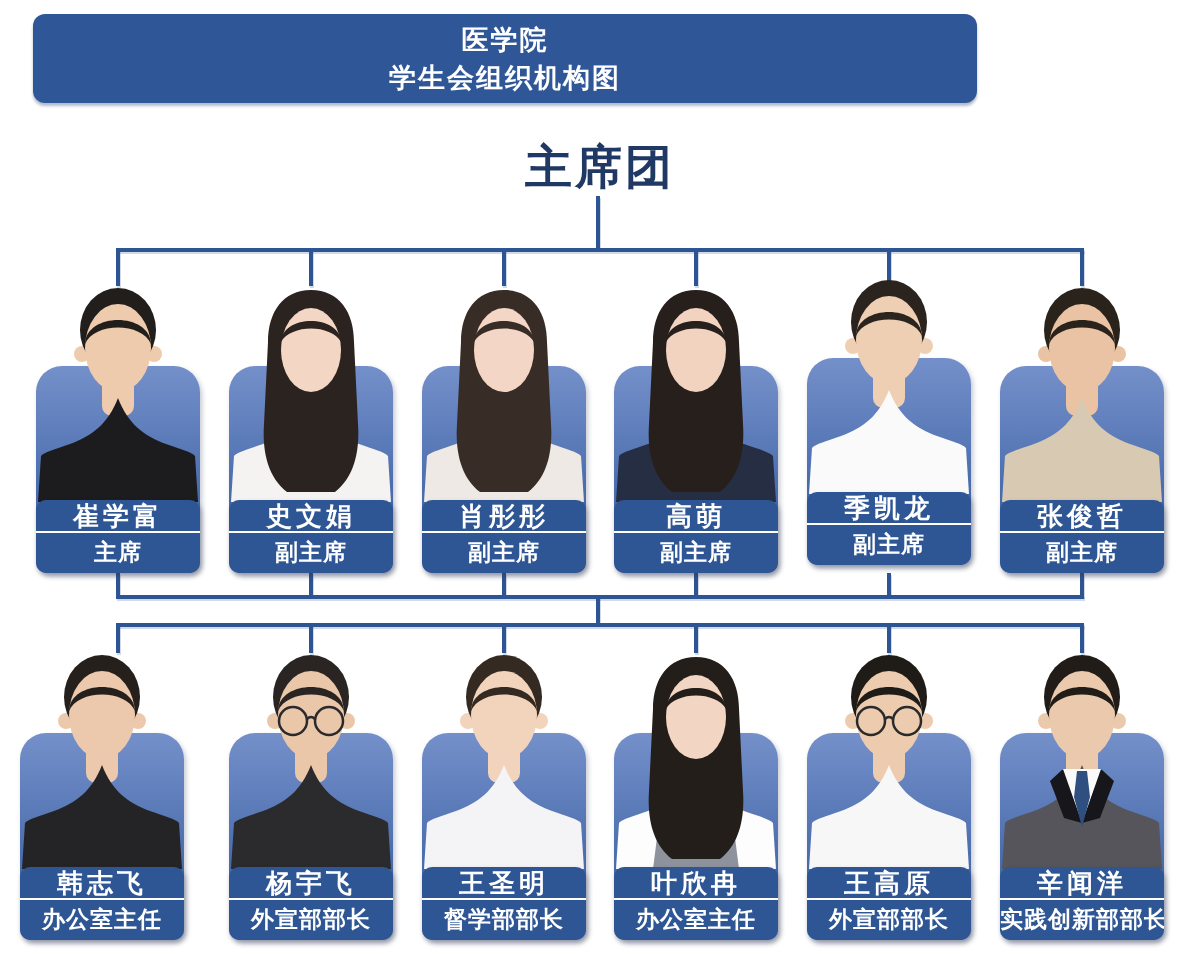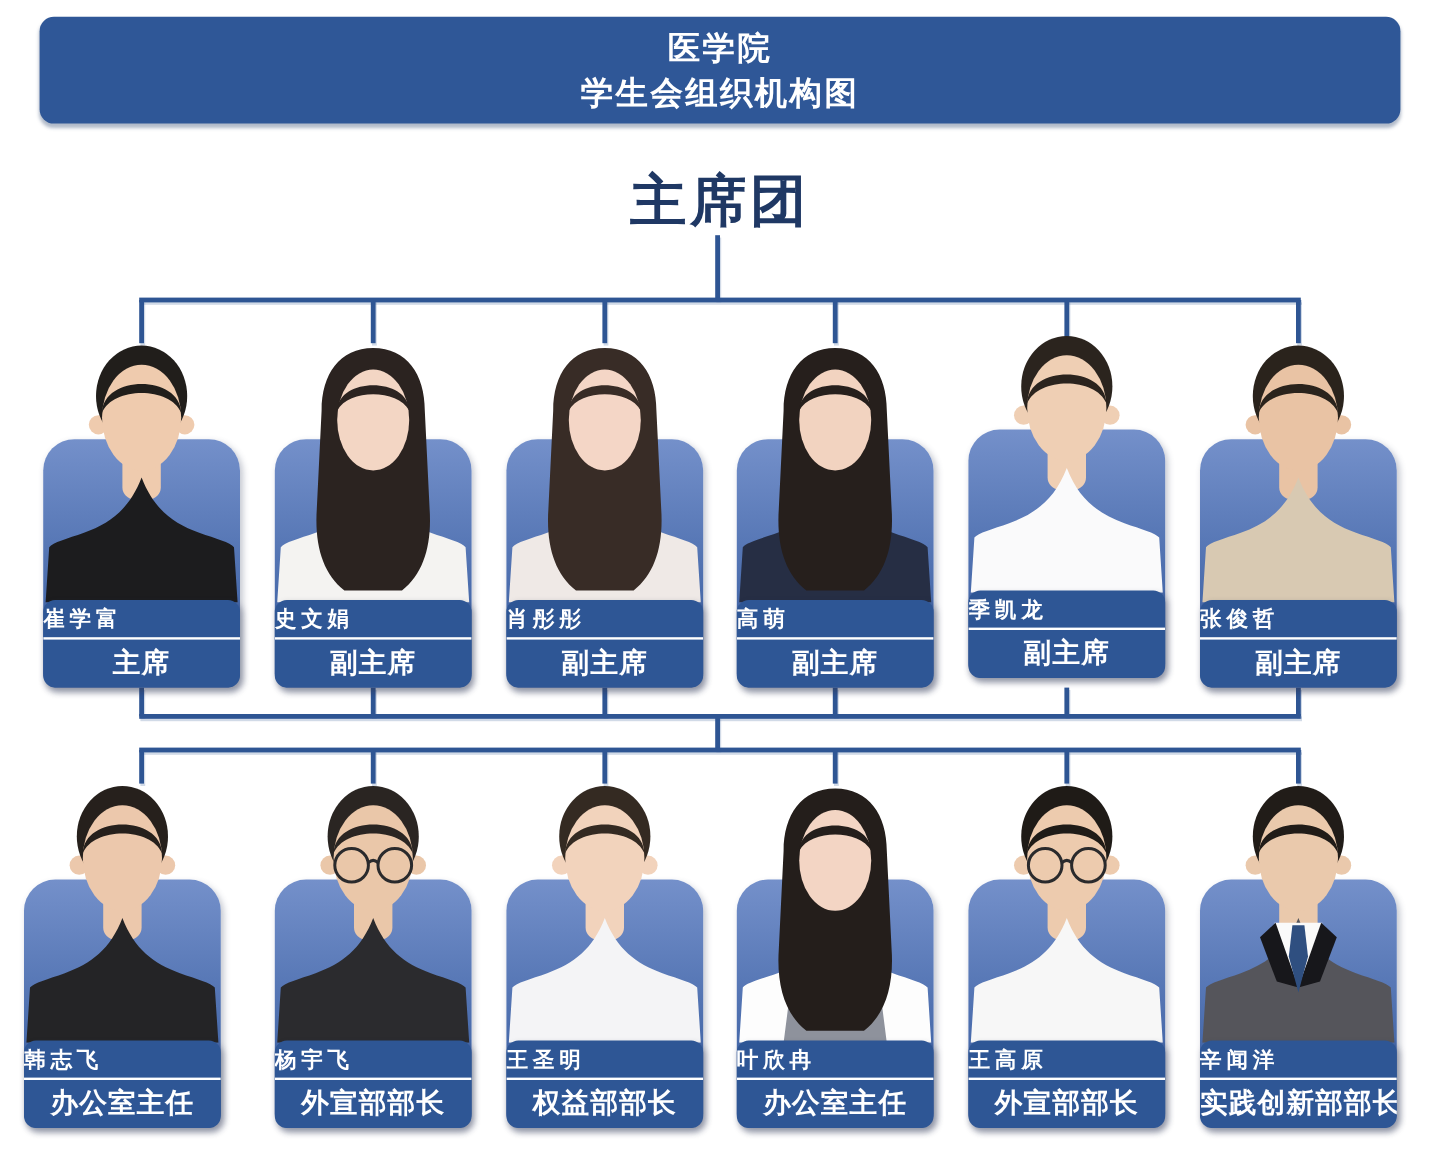--- a/index.html
+++ b/index.html
@@ -11,21 +11,21 @@
     --card-bottom:#30569A;
     --page-bg:#FFFFFF;
     --text-white:#FFFFFF;
   }
   html,body{margin:0;padding:0;background:var(--page-bg);}
   body{font-family:"Liberation Sans","DejaVu Sans",sans-serif;}
   #page{position:relative;width:1200px;height:979px;background:var(--page-bg);overflow:hidden;}
 
   
   .banner{
-    position:absolute;left:33px;top:14px;width:1134px;height:89px;
+    position:absolute;left:33px;top:14px;width:944px;height:89px;
     background:var(--banner-blue);border-radius:12px;
     display:flex;flex-direction:column;justify-content:center;align-items:center;
     box-shadow:0 3px 3px rgba(31,56,100,.35);
   }
   .banner-line{color:var(--text-white);font-size:27px;font-weight:700;line-height:38px;letter-spacing:2px;}
 
   
   .root-title{
     position:absolute;left:0;top:136px;width:100%;text-align:center;
     font-size:47px;font-weight:800;color:var(--title-navy);letter-spacing:3px;
@@ -44,22 +44,22 @@
   }
   .avatar{position:absolute;left:0;top:0;width:164px;height:218px;}
   .avatar svg{display:block;}
   .plate{
     position:absolute;left:0;bottom:0;width:164px;height:73px;
     background:var(--plate-blue);border-radius:10px;
     box-shadow:2px 3px 5px rgba(40,50,80,.35);
     display:flex;flex-direction:column;overflow:hidden;
   }
   .plate-name{
-    height:31px;line-height:33px;color:var(--text-white);
-    font-size:18px;font-weight:700;letter-spacing:4px;white-space:nowrap;
+    height:31px;line-height:33px;text-align:center;color:var(--text-white);
+    font-size:26px;font-weight:700;letter-spacing:4px;white-space:nowrap;
   }
   .plate-divider{height:2px;background:var(--text-white);}
   .plate-title{
     flex:1;line-height:38px;text-align:center;color:var(--text-white);
     font-size:23px;font-weight:600;letter-spacing:1px;white-space:nowrap;
   }
 </style>
 </head>
 <body>
 
@@ -270,21 +270,21 @@
           <circle cx="46" cy="70" r="8" fill="#F2D3BC"></circle>
           <circle cx="118" cy="70" r="8" fill="#F2D3BC"></circle>
           <ellipse cx="82" cy="46" rx="38" ry="42" fill="#342A22"></ellipse>
           <ellipse cx="82" cy="64" rx="33" ry="44" fill="#F2D3BC"></ellipse>
           <path d="M49 60 C50 28 114 28 115 60 C106 38 58 38 49 60 Z" fill="#342A22"></path>
         </svg>
       </div>
     <div class="plate">
       <div class="plate-name">王圣明</div>
       <div class="plate-divider"></div>
-      <div class="plate-title">权益部部长</div>
+      <div class="plate-title">督学部部长</div>
     </div>
   </div>
 
   <div class="unit" style="left:614px;top:651px">
     <div class="card-bg"></div>
     <div class="avatar">
         <svg viewBox="0 0 164 218" width="164" height="218" xmlns="http://www.w3.org/2000/svg">
           <rect x="66" y="88" width="32" height="44" rx="10" fill="#F3D5C4"></rect>
           <path d="M82 114 C72 140 56 152 34 160 C20 165 8 168 5 172 L2 218 L162 218 L159 172 C156 168 144 165 130 160 C108 152 92 140 82 114 Z" fill="#FDFDFD"></path>
           <path d="M82 132 C74 148 62 157 46 163 L39 218 L125 218 L118 163 C102 157 90 148 82 132 Z" fill="#8E929C"></path>

